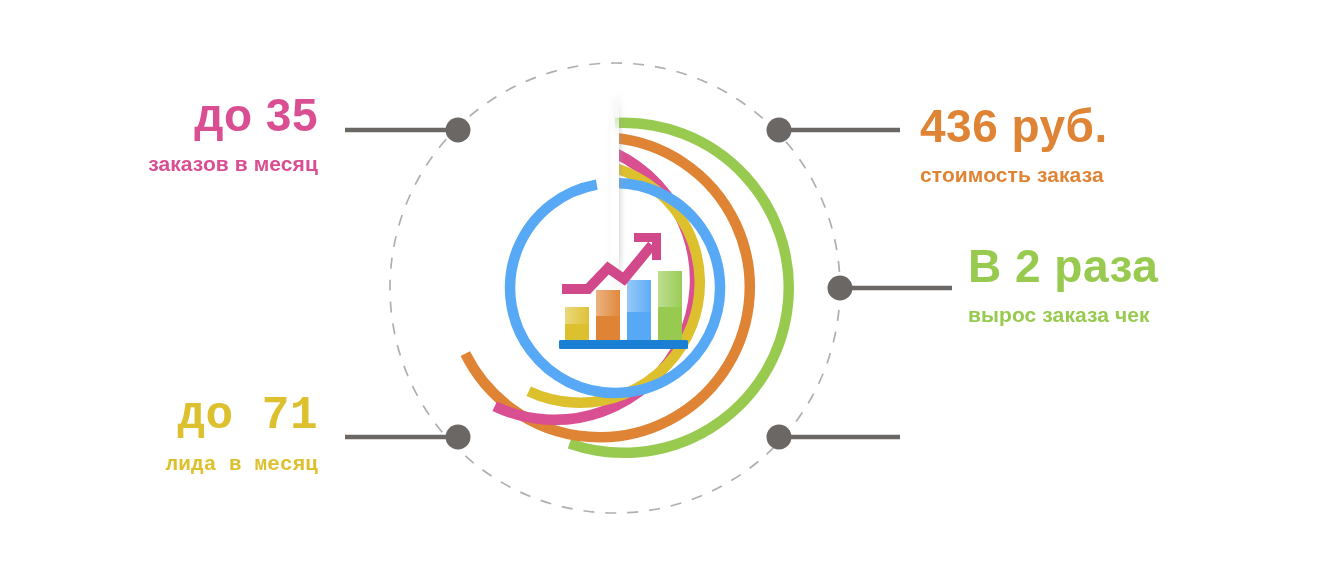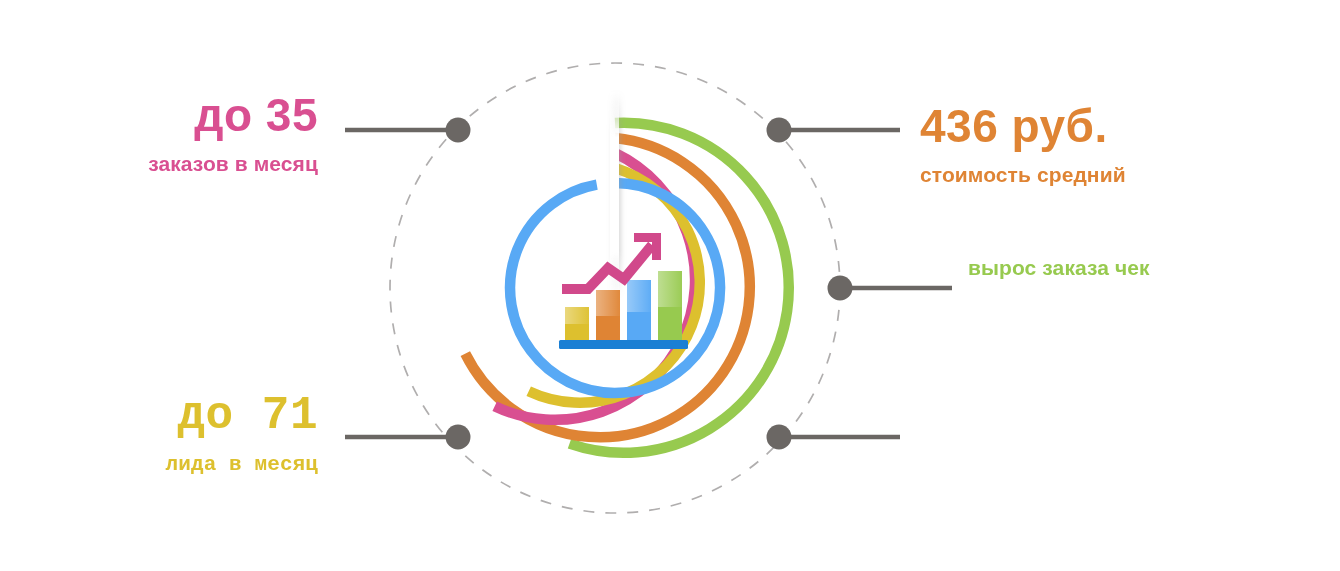--- a/index.html
+++ b/index.html
@@ -135,24 +135,25 @@
     </g>
   </svg>
 
   <div class="stat left" id="stat-orders">
     <span class="stat-value c-pink">до 35</span>
     <span class="stat-caption c-pink">заказов в месяц</span>
   </div>
 
   <div class="stat right" id="stat-order-cost">
     <span class="stat-value c-orange">436 руб.</span>
-    <span class="stat-caption c-orange">стоимость средний</span>
+    <span class="stat-caption c-orange">стоимость заказа</span>
   </div>
 
   <div class="stat right" id="stat-check">
+    <span class="stat-value c-green">В 2 раза</span>
     <span class="stat-caption c-green">вырос заказа чек</span>
   </div>
 
   <div class="stat left" id="stat-leads">
     <span class="stat-value c-yellow">до 71</span>
     <span class="stat-caption c-yellow">лида в месяц</span>
   </div>
 
 
 </div>

